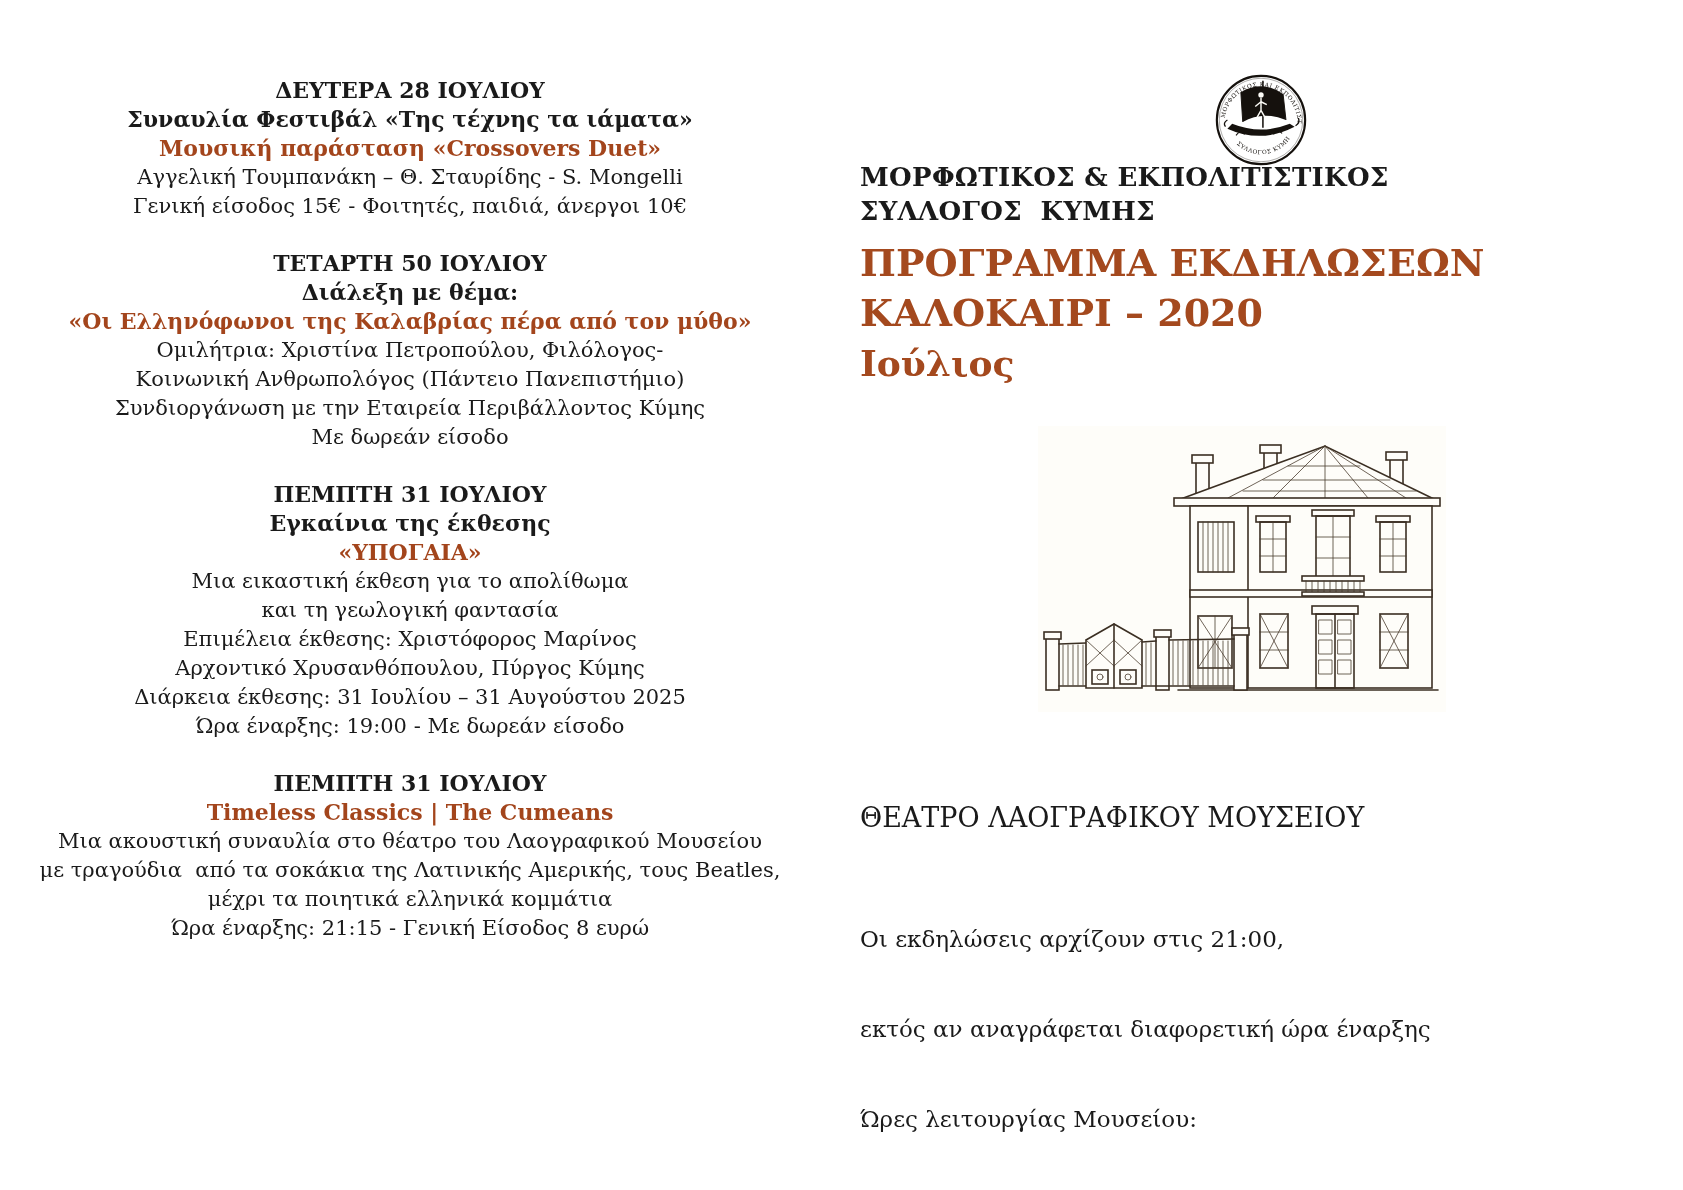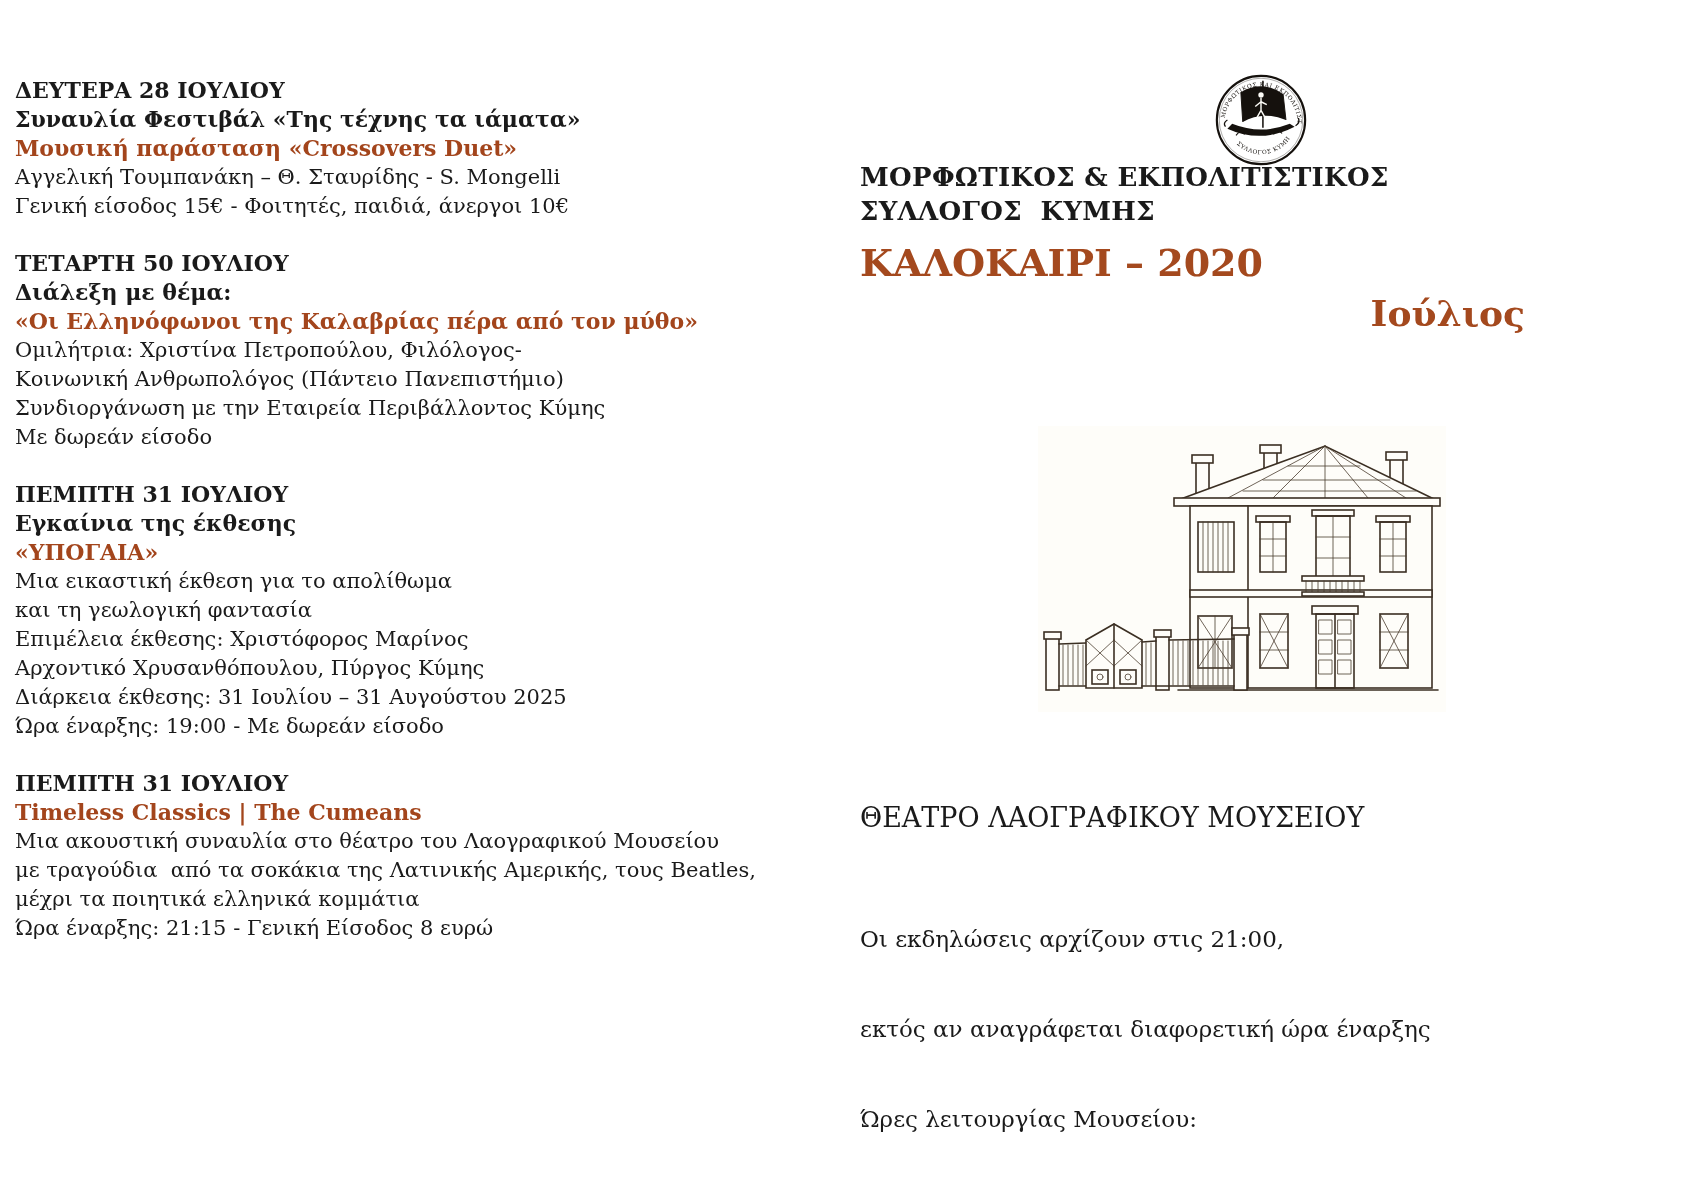--- a/index.html
+++ b/index.html
@@ -1,29 +1,29 @@
 <!DOCTYPE html>
 <html style="--ink: #1a1a1a; --accent: #a3451c; --title: #a4491e; --link: #1b1bea;"><head>
 <meta charset="utf-8">
 <style>
   html,body{margin:0;padding:0;background:#ffffff;}
   .page{position:relative;width:1683px;height:1190px;background:#ffffff;overflow:hidden;
         font-family:"DejaVu Serif","Liberation Serif",serif;color:var(--ink,#1a1a1a);}
   
-  .col-left{position:absolute;left:15px;top:76px;width:790px;text-align:left;}
+  .col-left{position:absolute;left:15px;top:76px;width:790px;text-align:center;}
   .evt{margin-bottom:28px;}
   .line{white-space:pre-wrap;font-size:21px;line-height:29px;}
   .head{font-weight:bold;font-size:22px;}
   .accent{font-weight:bold;font-size:22px;color:var(--accent,#a3451c);}
   .logo{position:absolute;left:1213px;top:72px;width:96px;height:96px;}
   .org{position:absolute;left:860px;width:665px;top:160px;font-weight:bold;font-size:26px;
        line-height:34px;white-space:pre-wrap;letter-spacing:0.3px;}
   .ptitle{position:absolute;left:860px;width:665px;top:238px;color:var(--title,#a4491e);
           font-weight:bold;font-size:38px;line-height:50px;}
-  .ptitle .month{font-size:36px;text-align:right;}
+  .ptitle .month{font-size:36px;}
   .house{position:absolute;left:1038px;top:426px;width:408px;height:286px;}
   .venue{position:absolute;left:860px;width:665px;top:802px;font-weight:normal;font-size:27px;}
   .info{position:absolute;left:860px;width:665px;top:864px;font-size:23px;line-height:30px;
         white-space:pre-wrap;}
   .sketch-stroke{stroke:#3b2f23;fill:none;stroke-width:1.6;stroke-linecap:round;}
   .sketch-thin{stroke:#4a3c2e;fill:none;stroke-width:0.8;}
 </style>
 </head>
 <body>
 
@@ -97,20 +97,21 @@
       </text>
       <text font-size="6" letter-spacing="0.6" fill="#15110d" font-family="'DejaVu Serif',serif">
         <textPath href="#arcBottom" startOffset="12%">ΣΥΛΛΟΓΟΣ ΚΥΜΗΣ</textPath>
       </text>
     </svg>
   </div>
 
   <div class="org">ΜΟΡΦΩΤΙΚΟΣ &amp; ΕΚΠΟΛΙΤΙΣΤΙΚΟΣ  ΣΥΛΛΟΓΟΣ  ΚΥΜΗΣ</div>
 
   <div class="ptitle">
+    <div>ΠΡΟΓΡΑΜΜΑ ΕΚΔΗΛΩΣΕΩΝ</div>
     <div>ΚΑΛΟΚΑΙΡΙ – 2020</div>
     <div class="month">Ιούλιος</div>
   </div>
 
   <div class="house">
     <svg viewBox="0 0 408 286" width="408" height="286">
       <rect x="0" y="0" width="408" height="286" fill="#fefdf9"></rect>
       <g class="sketch-stroke">
 
         <rect x="158" y="36" width="13" height="42" fill="#fefdf9"></rect>

